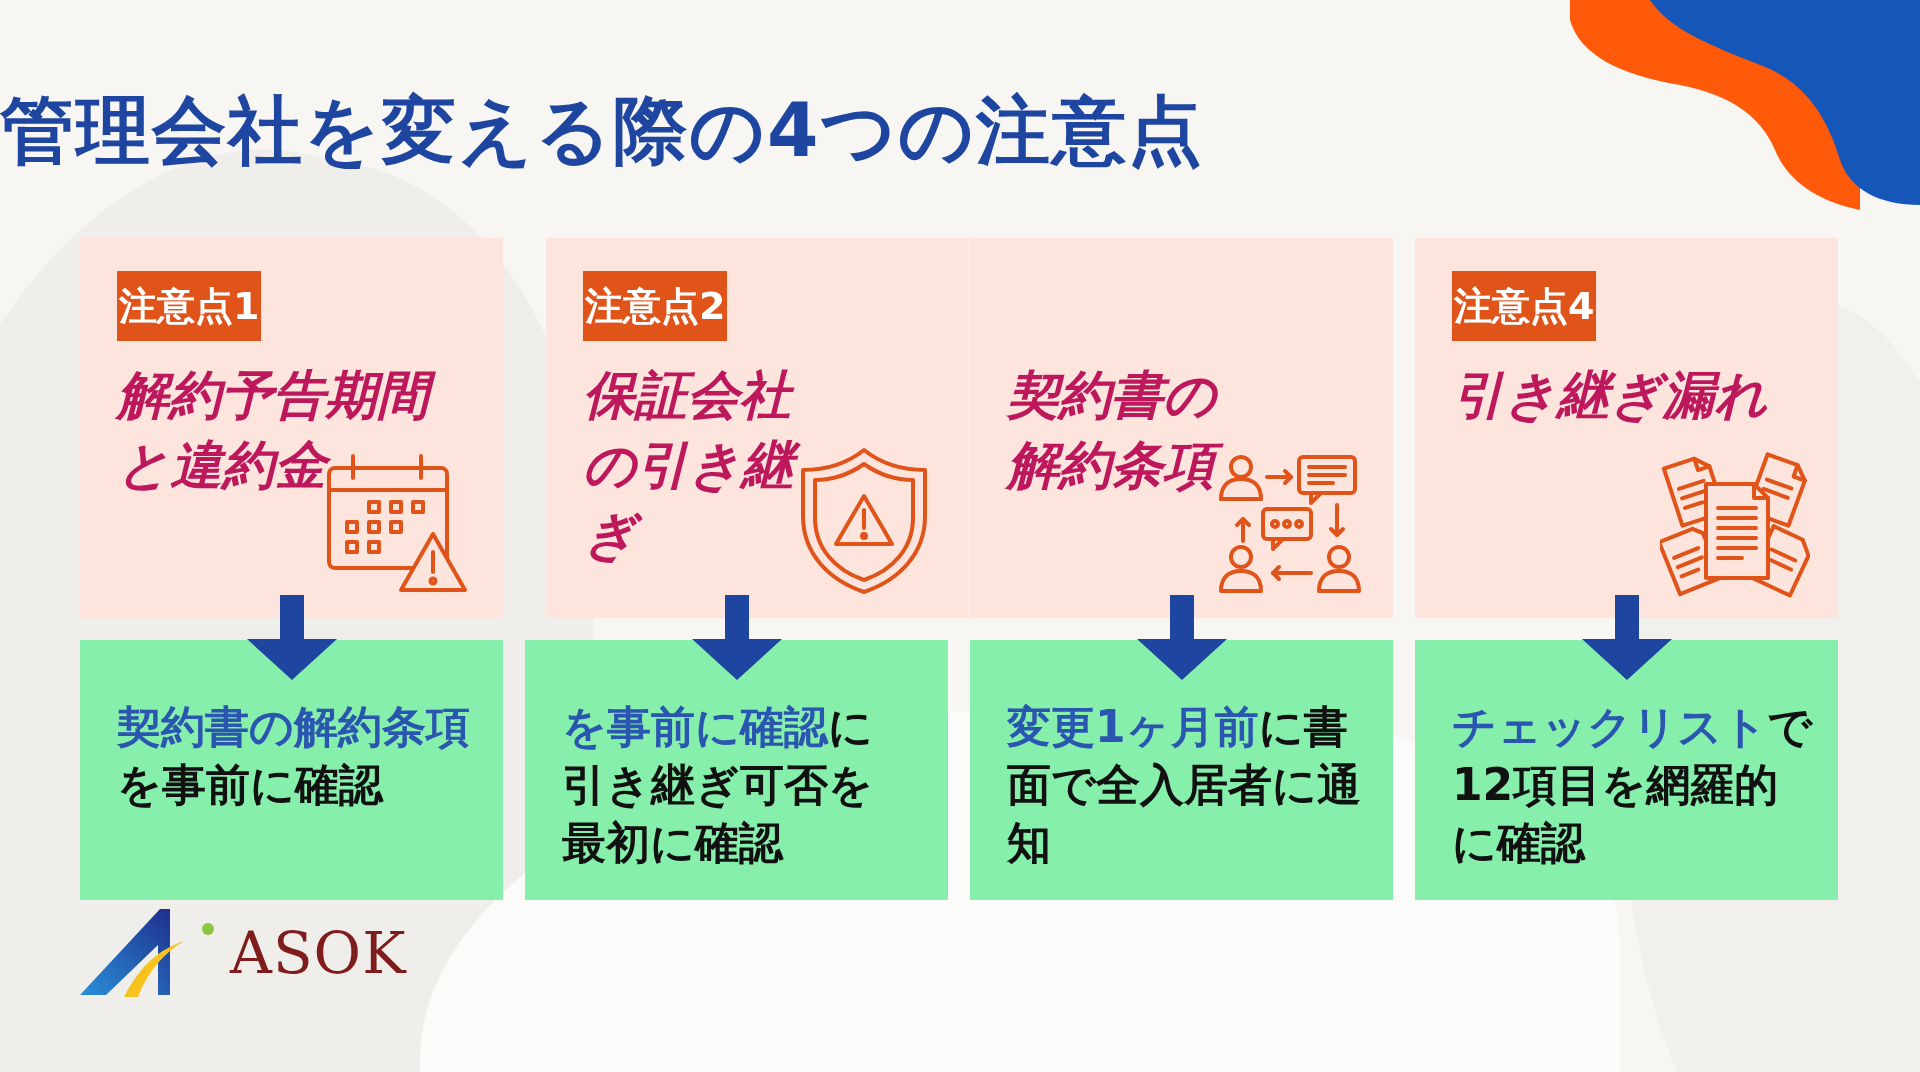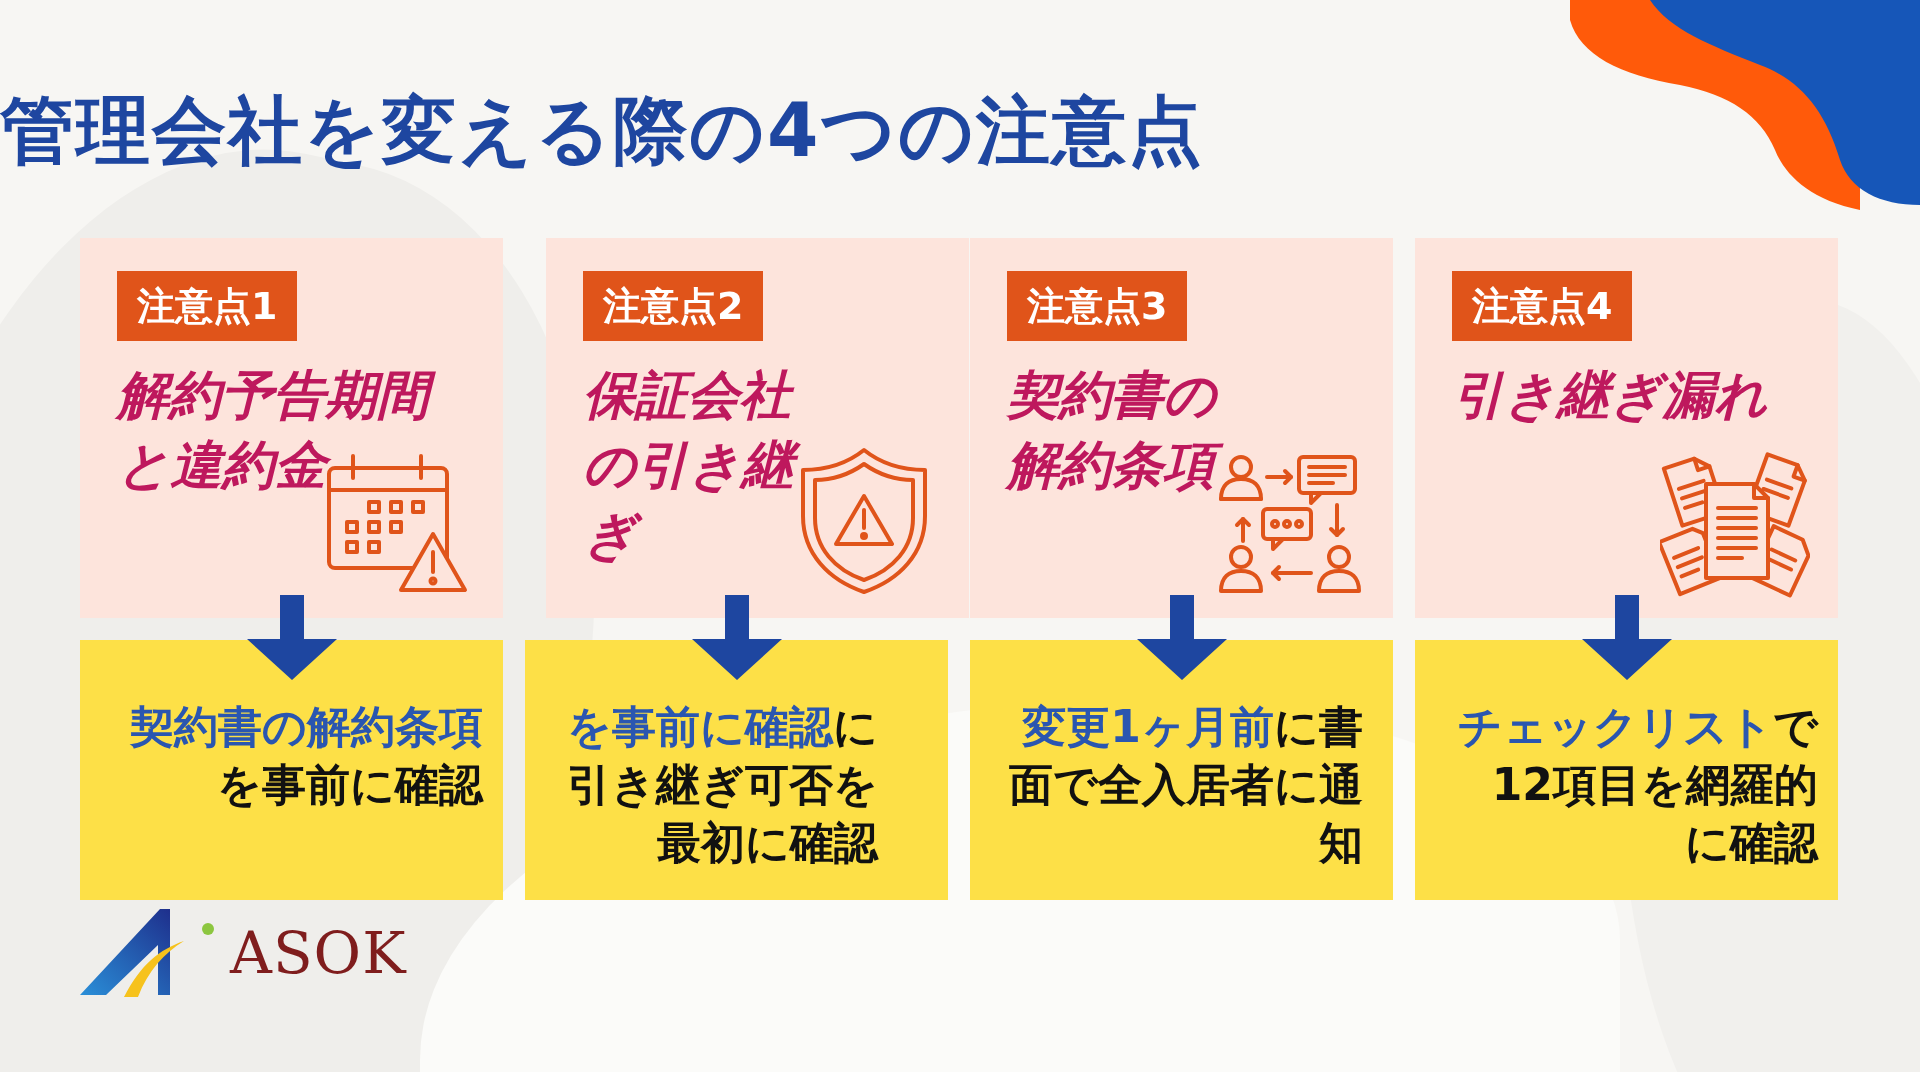--- a/index.html
+++ b/index.html
@@ -15,24 +15,24 @@
   .bg-sheet3 { position:absolute; right:-80px; top:300px; width:380px; height:900px;
     background:#f1f0ed; border-radius:50%; }
   .blob { position:absolute; right:0; top:0; width:360px; height:210px; }
 
   .title {
     position:absolute; left:0; width:1920px; top:82px; text-align:left;
     font-size:74px; font-weight:bold; color:#1e46a0; letter-spacing:2px;
   }
 
   .card-top { position:absolute; top:238px; width:423px; height:380px; background:#fde4dc; }
-  .card-bot { position:absolute; top:640px; width:423px; height:260px; background:#fde047;text-align:right; }
+  .card-bot { position:absolute; top:640px; width:423px; height:260px; background:#86efac; }
 
   .badge {
-    position:absolute; left:37px; top:33px; height:70px; padding:0 20px;
+    position:absolute; left:37px; top:33px; height:70px; padding:0 2px;
     background:#e0541a; color:#fff; font-weight:bold; font-size:38px; line-height:70px;
   }
   .heading {
     position:absolute; left:37px; top:122px; right:20px;
     font-size:52px; font-weight:bold; color:#be185d; line-height:70px;font-style:italic;
   }
   .icon { position:absolute; right:28px; bottom:20px; width:150px; height:150px; }
 
   .arrow { position:absolute; top:595px; width:90px; height:85px; z-index:3; }
 
@@ -88,21 +88,20 @@
   <svg class="icon" style="right:30px;bottom:22px;" viewBox="0 0 150 150" fill="none" stroke="#e0541a" stroke-width="4" stroke-linejoin="round" stroke-linecap="round">
     <path d="M75,4 C95,20 118,24 136,24 L136,70 C136,108 110,134 75,146 C40,134 14,108 14,70 L14,24 C32,24 55,20 75,4 Z"></path>
     <path d="M75,18 C92,30 110,34 124,34 L124,72 C124,102 104,124 75,134 C46,124 26,102 26,72 L26,34 C40,34 58,30 75,18 Z"></path>
     <path d="M75,50 L103,98 L47,98 Z"></path>
     <line x1="75" y1="64" x2="75" y2="82"></line>
     <circle cx="75" cy="90" r="2"></circle>
   </svg>
 </div>
 
 <div class="card-top" style="left:970px;">
-  <div class="badge">注意点3</div>
   <div class="heading" style="right:130px;">契約書の解約条項</div>
   <svg class="icon" style="width:150px;height:145px;" viewBox="0 0 150 145" fill="none" stroke="#e0541a" stroke-width="4" stroke-linejoin="round" stroke-linecap="round">
     <circle cx="26" cy="14" r="10"></circle>
     <path d="M6,46 C6,32 14,26 26,26 C38,26 46,32 46,46"></path>
     <line x1="6" y1="46" x2="46" y2="46"></line>
     <line x1="52" y1="24" x2="76" y2="24"></line>
       <path d="M70,18 L76,24 L70,30"></path>
     <rect x="84" y="4" width="56" height="36" rx="4"></rect>
     <path d="M96,40 L96,50 L106,40"></path>
     <line x1="94" y1="14" x2="130" y2="14"></line>

